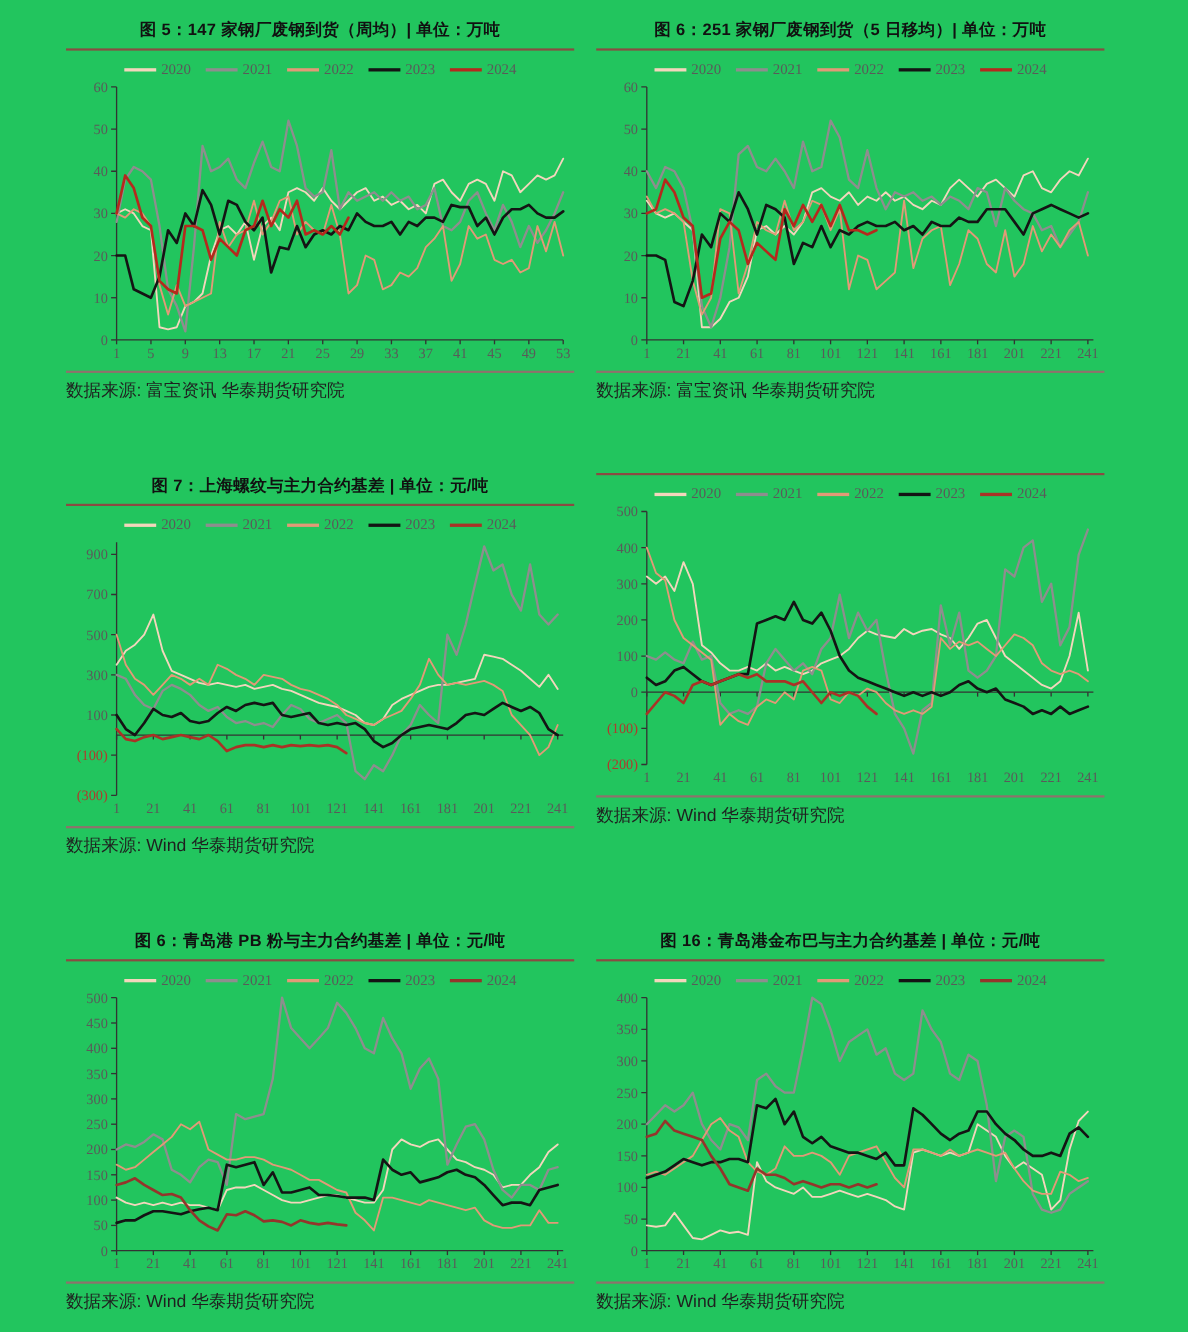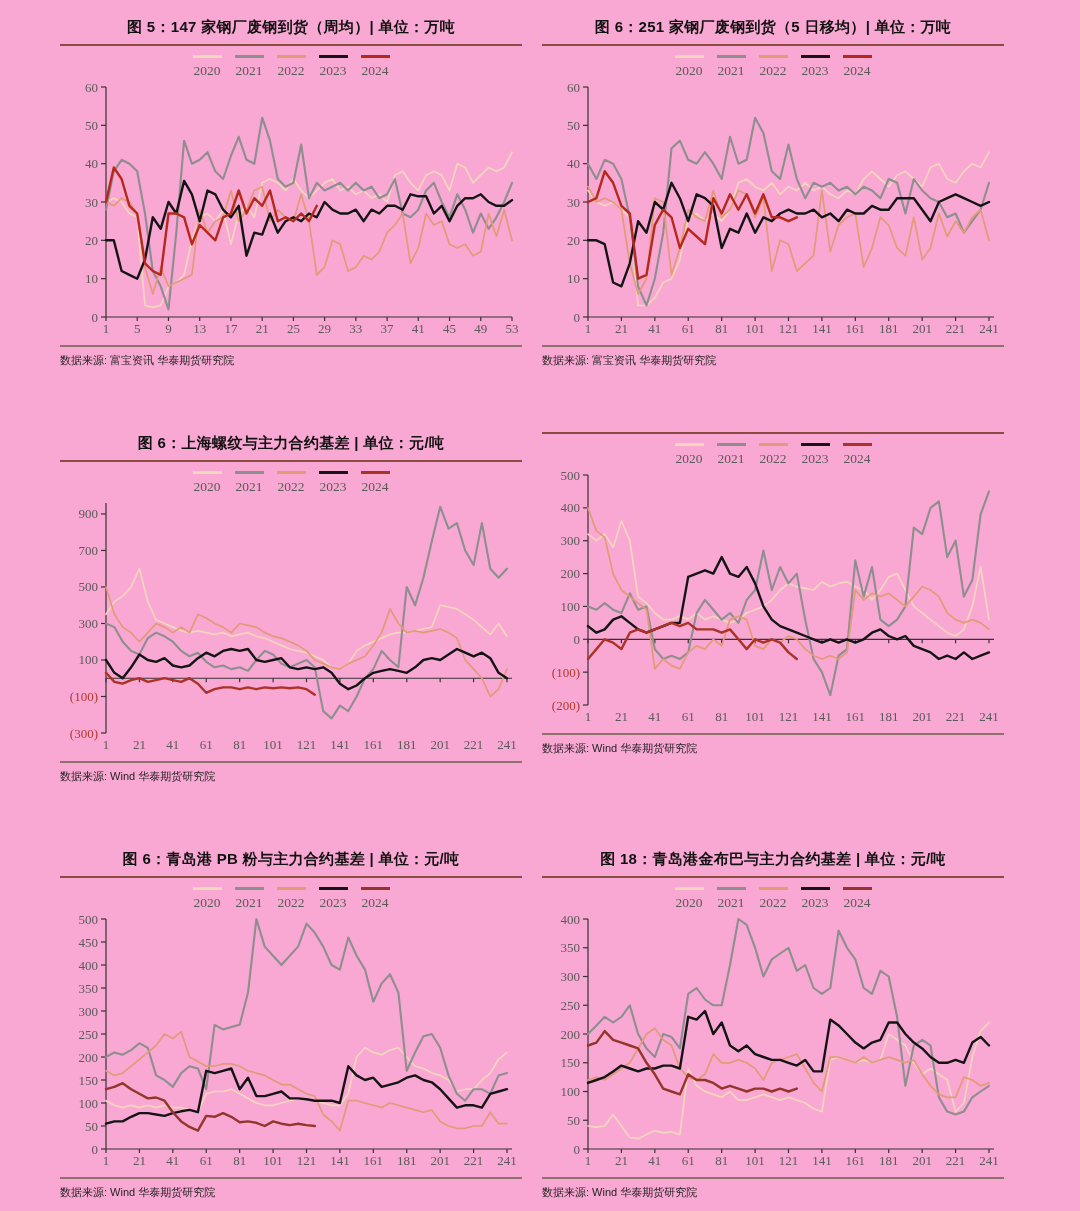--- a/index.html
+++ b/index.html
@@ -1,44 +1,44 @@
 <!DOCTYPE html>
 <html><head>
 <meta charset="utf-8">
 <style>
   html,body{margin:0;padding:0;background:#ffffff;}
   .page{
     width:1080px;height:1211px;box-sizing:border-box;
-    padding:16px 58px 0 60px;background:#f9a8d4;
+    padding:16px 58px 0 60px;background:#22c55e;
     font-family:"Liberation Sans","DejaVu Sans",sans-serif;
   }
   .grid{
     display:grid;grid-template-columns:462px 462px;
     column-gap:20px;row-gap:64px;
   }
   .fig{margin:0;}
   .fig-title{
     text-align:center;font-weight:bold;font-size:15px;color:#111111;
     padding:2px 0 7px 0;letter-spacing:0.3px;white-space:nowrap;
   }
   .title-rule{border-top:2px solid #8a4b42;height:0;}
   .legend{
     display:flex;justify-content:center;align-items:center;gap:13px;
     margin-top:9px;font-family:"Liberation Serif","DejaVu Serif",serif;
     font-size:13.5px;color:#5a5a5a;
   }
-  .legend-item{display:flex;align-items:center;gap:5px;flex-direction:column;}
+  .legend-item{display:flex;align-items:center;gap:5px;}
   .swatch{width:29px;height:3px;display:inline-block;}
   svg.chart{display:block;margin-top:2px;}
   .tick-label{
     font-family:"Liberation Serif","DejaVu Serif",serif;font-size:13px;fill:#5a5a5a;
   }
   .tick-label.neg{fill:#b03a2e;}
   .source-rule{border-top:2px solid #8f716c;height:0;margin-top:8px;}
-  .source{font-size:11px;color:#1f1f1f;padding-top:6px;}
+  .source{font-size:16px;color:#1f1f1f;padding-top:6px;}
 </style>
 </head>
 <body>
 
 <div class="page">
   <div class="grid" id="figures-grid">
   <figure class="fig">
     <figcaption class="fig-title">图 5：147 家钢厂废钢到货（周均）| 单位：万吨</figcaption>
     <div class="title-rule"></div>
     <div class="legend">
@@ -190,21 +190,21 @@
           <polyline points="46.0,82.7 54.4,98.0 62.7,78.8 71.1,82.7 79.4,98.0 87.8,136.3 96.1,205.3 104.5,224.5 112.8,197.7 121.2,151.7 129.5,67.3 137.9,59.7 146.2,78.8 154.6,82.7 163.0,71.2 171.3,82.7 179.7,98.0 188.0,55.8 196.4,82.7 204.7,78.8 213.1,36.7 221.4,52.0 229.8,90.3 238.1,98.0 246.5,63.5 254.8,98.0 263.2,117.2 271.6,101.8 279.9,105.7 288.3,101.8 296.6,109.5 305.0,105.7 313.3,113.3 321.7,105.7 330.0,109.5 338.4,117.2 346.7,98.0 355.1,101.8 363.4,132.5 371.8,98.0 380.2,109.5 388.5,117.2 396.9,121.0 405.2,136.3 413.6,132.5 421.9,151.7 430.3,140.2 438.6,128.7 447.0,101.8" fill="none" stroke="#8e8e8e" stroke-width="2.1" stroke-linejoin="round" stroke-linecap="round"></polyline>
           <polyline points="46.0,105.7 54.4,121.0 62.7,117.2 71.1,121.0 79.4,128.7 87.8,182.3 96.1,213.0 104.5,197.7 112.8,117.2 121.2,121.0 129.5,193.8 137.9,167.0 146.2,128.7 154.6,136.3 163.0,140.2 171.3,109.5 179.7,136.3 188.0,128.7 196.4,109.5 204.7,113.3 213.1,136.3 221.4,117.2 229.8,190.0 238.1,159.3 246.5,163.2 254.8,190.0 263.2,182.3 271.6,174.7 279.9,109.5 288.3,170.8 296.6,144.0 305.0,136.3 313.3,132.5 321.7,186.2 330.0,167.0 338.4,136.3 346.7,144.0 355.1,167.0 363.4,174.7 371.8,136.3 380.2,178.5 388.5,167.0 396.9,132.5 405.2,155.5 413.6,140.2 421.9,151.7 430.3,136.3 438.6,128.7 447.0,159.3" fill="none" stroke="#e29a77" stroke-width="1.7" stroke-linejoin="round" stroke-linecap="round"></polyline>
           <polyline points="46.0,159.3 54.4,159.3 62.7,163.2 71.1,201.5 79.4,205.3 87.8,182.3 96.1,140.2 104.5,151.7 112.8,121.0 121.2,128.7 129.5,101.8 137.9,117.2 146.2,140.2 154.6,113.3 163.0,117.2 171.3,124.8 179.7,167.0 188.0,147.8 196.4,151.7 204.7,132.5 213.1,151.7 221.4,136.3 229.8,140.2 238.1,132.5 246.5,128.7 254.8,132.5 263.2,132.5 271.6,128.7 279.9,136.3 288.3,132.5 296.6,140.2 305.0,128.7 313.3,132.5 321.7,132.5 330.0,124.8 338.4,128.7 346.7,128.7 355.1,117.2 363.4,117.2 371.8,117.2 380.2,128.7 388.5,140.2 396.9,121.0 405.2,117.2 413.6,113.3 421.9,117.2 430.3,121.0 438.6,124.8 447.0,121.0" fill="none" stroke="#141414" stroke-width="2.4" stroke-linejoin="round" stroke-linecap="round"></polyline>
           <polyline points="46.0,121.0 54.4,117.2 62.7,90.3 71.1,101.8 79.4,124.8 87.8,132.5 96.1,197.7 104.5,193.8 112.8,144.0 121.2,128.7 129.5,136.3 137.9,167.0 146.2,147.8 154.6,155.5 163.0,163.2 171.3,117.2 179.7,132.5 188.0,113.3 196.4,128.7 204.7,113.3 213.1,132.5 221.4,113.3 229.8,136.3 238.1,136.3 246.5,140.2 254.8,136.3" fill="none" stroke="#b5291d" stroke-width="2.4" stroke-linejoin="round" stroke-linecap="round"></polyline>
         </svg>
     <div class="source-rule"></div>
     <div class="source">数据来源: 富宝资讯 华泰期货研究院</div>
   </figure>
 
   <figure class="fig">
-    <figcaption class="fig-title">图 6：上海螺纹与主力合约基差 | 单位：元/吨</figcaption>
+    <figcaption class="fig-title">图 7：上海螺纹与主力合约基差 | 单位：元/吨</figcaption>
     <div class="title-rule"></div>
     <div class="legend">
           <span class="legend-item">
             <span class="swatch" style="background: rgb(243, 214, 188);"></span>
             <span>2020</span>
           </span>
           <span class="legend-item">
             <span class="swatch" style="background: rgb(142, 142, 142);"></span>
             <span>2021</span>
           </span>
@@ -433,21 +433,21 @@
           <polyline points="46.0,144.0 54.4,139.4 62.7,141.7 71.1,137.1 79.4,130.2 87.8,134.8 96.1,162.4 104.5,167.0 112.8,173.9 121.2,160.1 129.5,153.2 137.9,155.5 146.2,176.2 154.6,111.8 163.0,116.4 171.3,114.1 179.7,111.8 188.0,79.6 196.4,6.0 204.7,33.6 213.1,42.8 221.4,52.0 229.8,42.8 238.1,33.6 246.5,10.6 254.8,19.8 263.2,33.6 271.6,52.0 279.9,56.6 288.3,24.4 296.6,42.8 305.0,56.6 313.3,88.8 321.7,70.4 330.0,61.2 338.4,79.6 346.7,157.8 355.1,139.4 363.4,123.3 371.8,121.0 380.2,134.8 388.5,162.4 396.9,180.8 405.2,187.7 413.6,176.2 421.9,176.2 430.3,180.8 438.6,162.4 447.0,160.1" fill="none" stroke="#8e8e8e" stroke-width="2.1" stroke-linejoin="round" stroke-linecap="round"></polyline>
           <polyline points="46.0,157.8 54.4,162.4 62.7,160.1 71.1,153.2 79.4,146.3 87.8,139.4 96.1,132.5 104.5,121.0 112.8,125.6 121.2,118.7 129.5,144.0 137.9,148.6 146.2,153.2 154.6,153.2 163.0,150.9 171.3,150.9 179.7,153.2 188.0,157.8 196.4,160.1 204.7,162.4 213.1,167.0 221.4,171.6 229.8,171.6 238.1,176.2 246.5,180.8 254.8,183.1 263.2,201.5 271.6,208.4 279.9,217.6 288.3,187.7 296.6,187.7 305.0,190.0 313.3,192.3 321.7,194.6 330.0,190.0 338.4,192.3 346.7,194.6 355.1,196.9 363.4,199.2 371.8,196.9 380.2,208.4 388.5,213.0 396.9,215.3 405.2,215.3 413.6,213.0 421.9,213.0 430.3,199.2 438.6,210.7 447.0,210.7" fill="none" stroke="#e29a77" stroke-width="1.7" stroke-linejoin="round" stroke-linecap="round"></polyline>
           <polyline points="46.0,210.7 54.4,208.4 62.7,208.4 71.1,203.8 79.4,200.1 87.8,200.1 96.1,201.5 104.5,202.9 112.8,200.1 121.2,198.3 129.5,196.9 137.9,199.2 146.2,157.8 154.6,160.1 163.0,157.8 171.3,155.5 179.7,176.2 188.0,164.7 196.4,183.1 204.7,183.1 213.1,180.8 221.4,178.5 229.8,185.4 238.1,185.4 246.5,186.3 254.8,187.7 263.2,187.7 271.6,187.7 279.9,190.0 288.3,153.2 296.6,162.4 305.0,167.0 313.3,164.7 321.7,173.9 330.0,171.6 338.4,169.3 346.7,164.7 355.1,162.4 363.4,167.0 371.8,169.3 380.2,176.2 388.5,185.4 396.9,194.6 405.2,192.3 413.6,192.3 421.9,194.6 430.3,180.8 438.6,178.5 447.0,176.2" fill="none" stroke="#141414" stroke-width="2.4" stroke-linejoin="round" stroke-linecap="round"></polyline>
           <polyline points="46.0,176.2 54.4,173.9 62.7,170.2 71.1,176.2 79.4,180.8 87.8,185.4 96.1,184.5 104.5,187.7 112.8,199.2 121.2,208.4 129.5,213.9 137.9,217.6 146.2,202.9 154.6,203.8 163.0,200.1 171.3,203.8 179.7,209.3 188.0,208.4 196.4,209.8 204.7,213.0 213.1,208.4 221.4,210.7 229.8,212.1 238.1,210.7 246.5,212.1 254.8,213.0" fill="none" stroke="#94352b" stroke-width="2.4" stroke-linejoin="round" stroke-linecap="round"></polyline>
         </svg>
     <div class="source-rule"></div>
     <div class="source">数据来源: Wind 华泰期货研究院</div>
   </figure>
 
   <figure class="fig">
-    <figcaption class="fig-title">图 18：青岛港金布巴与主力合约基差 | 单位：元/吨</figcaption>
+    <figcaption class="fig-title">图 16：青岛港金布巴与主力合约基差 | 单位：元/吨</figcaption>
     <div class="title-rule"></div>
     <div class="legend">
           <span class="legend-item">
             <span class="swatch" style="background: rgb(243, 214, 188);"></span>
             <span>2020</span>
           </span>
           <span class="legend-item">
             <span class="swatch" style="background: rgb(142, 142, 142);"></span>
             <span>2021</span>
           </span>

